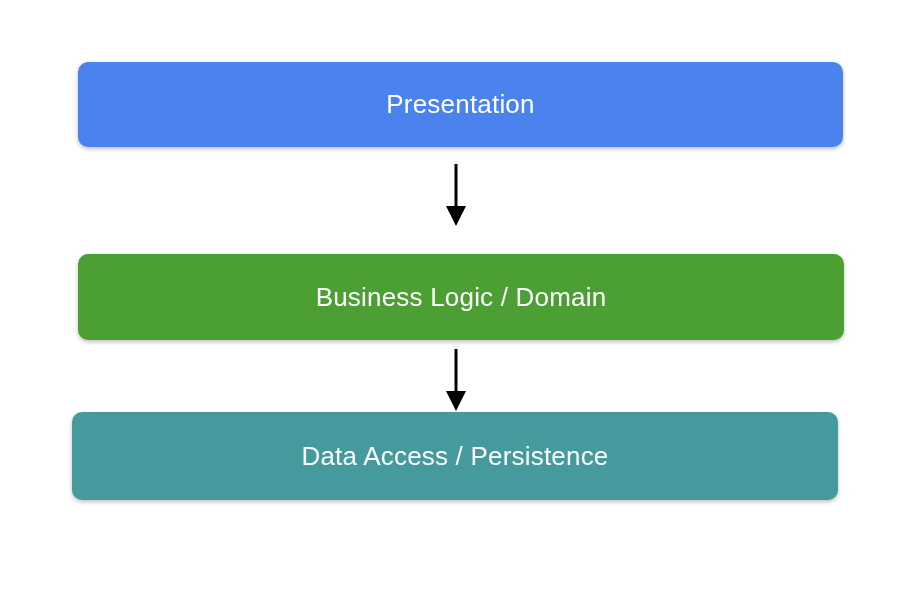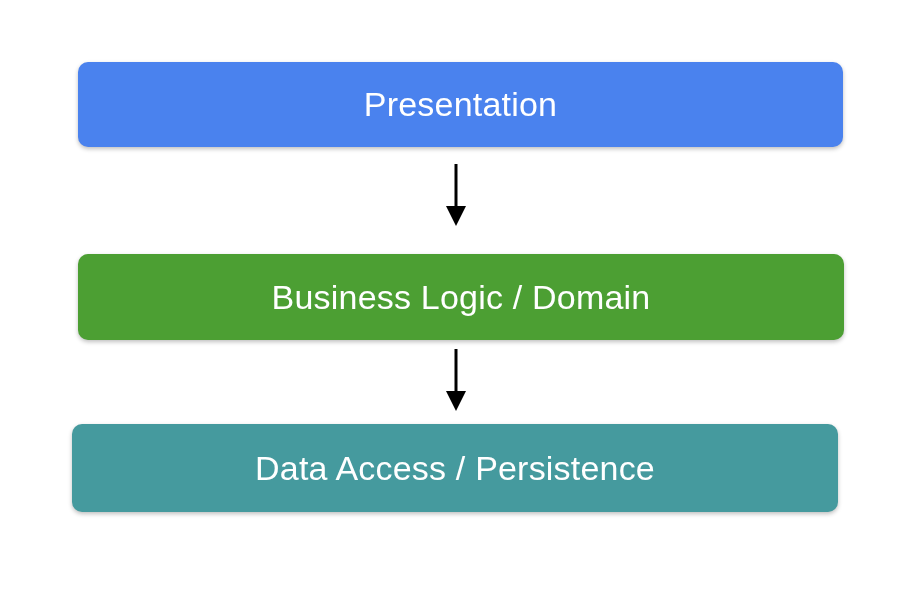--- a/index.html
+++ b/index.html
@@ -17,28 +17,28 @@
   .layer {
     position: absolute;
     display: flex;
     align-items: center;
     justify-content: center;
     border-radius: 10px;
     box-shadow: 0 2px 4px rgba(0, 0, 0, 0.25);
   }
   .layer-label {
     color: #ffffff;
-    font-size: 34px;
+    font-size: 26px;
     font-weight: 400;
     letter-spacing: 0.2px;
     white-space: nowrap;
   }
   .box-1 { left: 78px; top: 62px;  width: 765px; height: 85px; }
   .box-2 { left: 78px; top: 254px; width: 766px; height: 86px; }
-  .box-3 { left: 72px; top: 424px; width: 766px; height: 88px; }
+  .box-3 { left: 72px; top: 412px; width: 766px; height: 88px; }
   .arrow {
     position: absolute;
     width: 22px;
     height: 62px;
     color: #000000;
   }
   .arrow svg { display: block; width: 100%; height: 100%; }
   .arrow-1 { left: 445px; top: 164px; }
   .arrow-2 { left: 445px; top: 349px; }
 </style>

